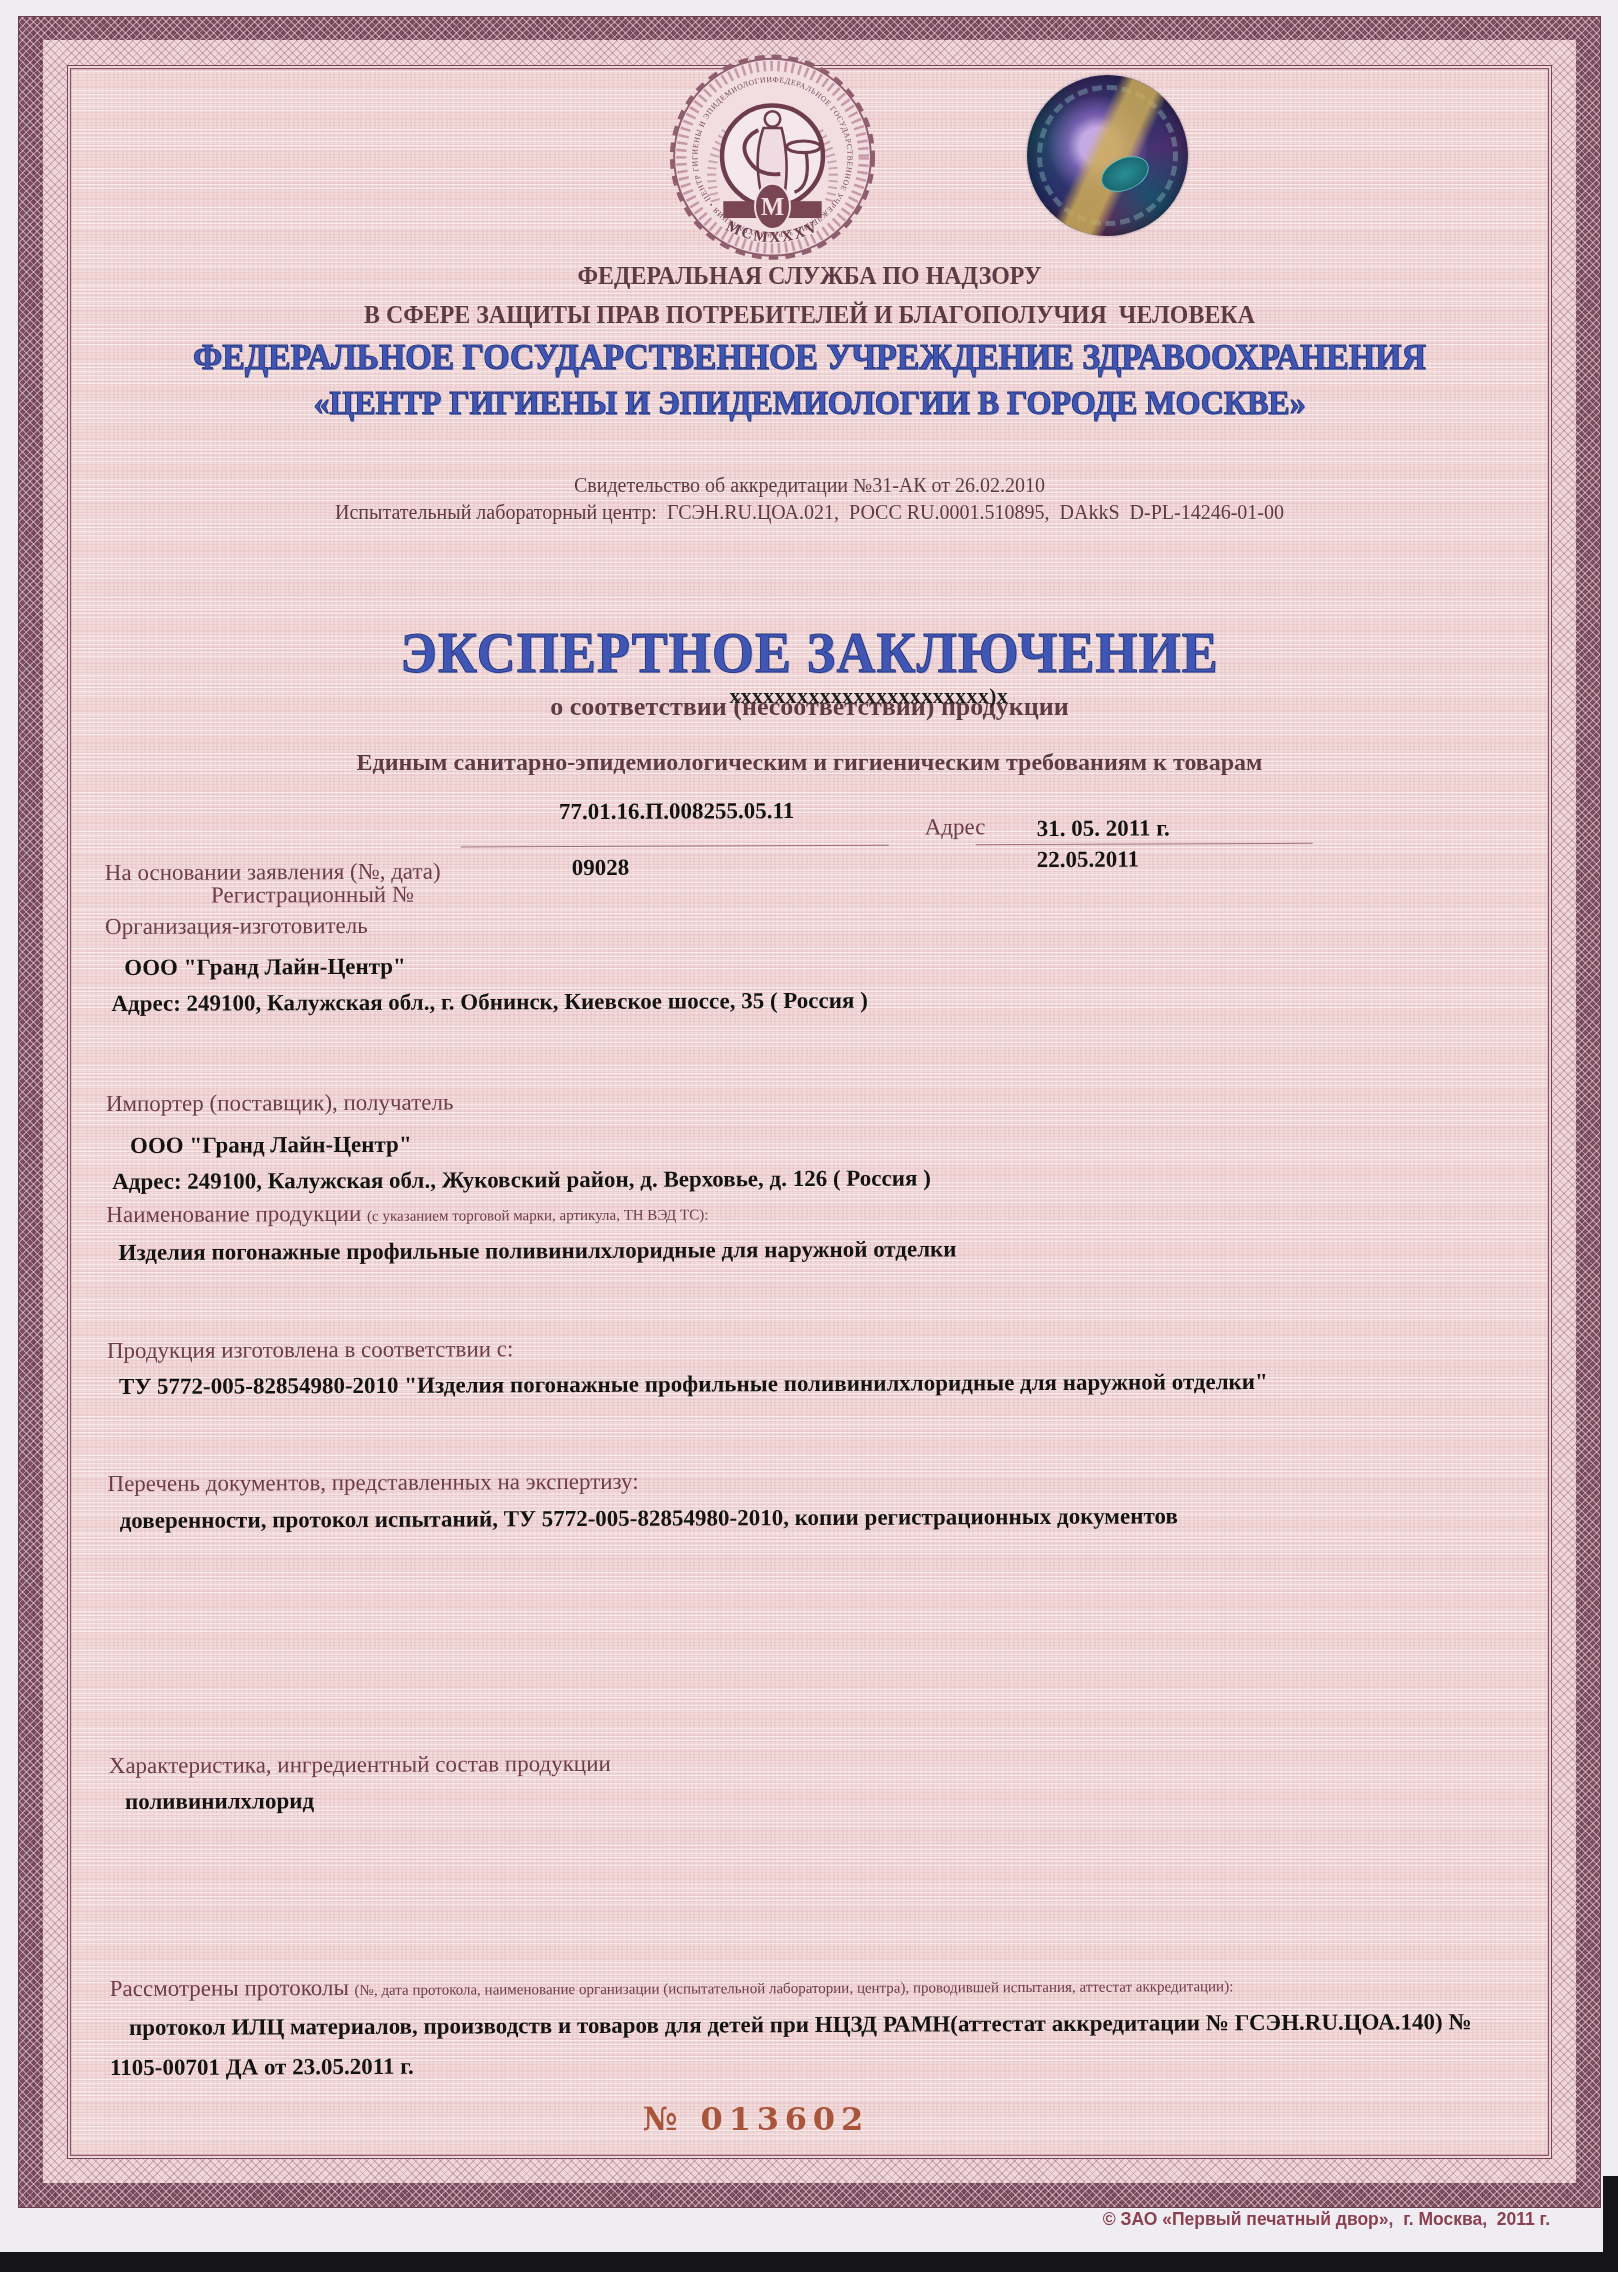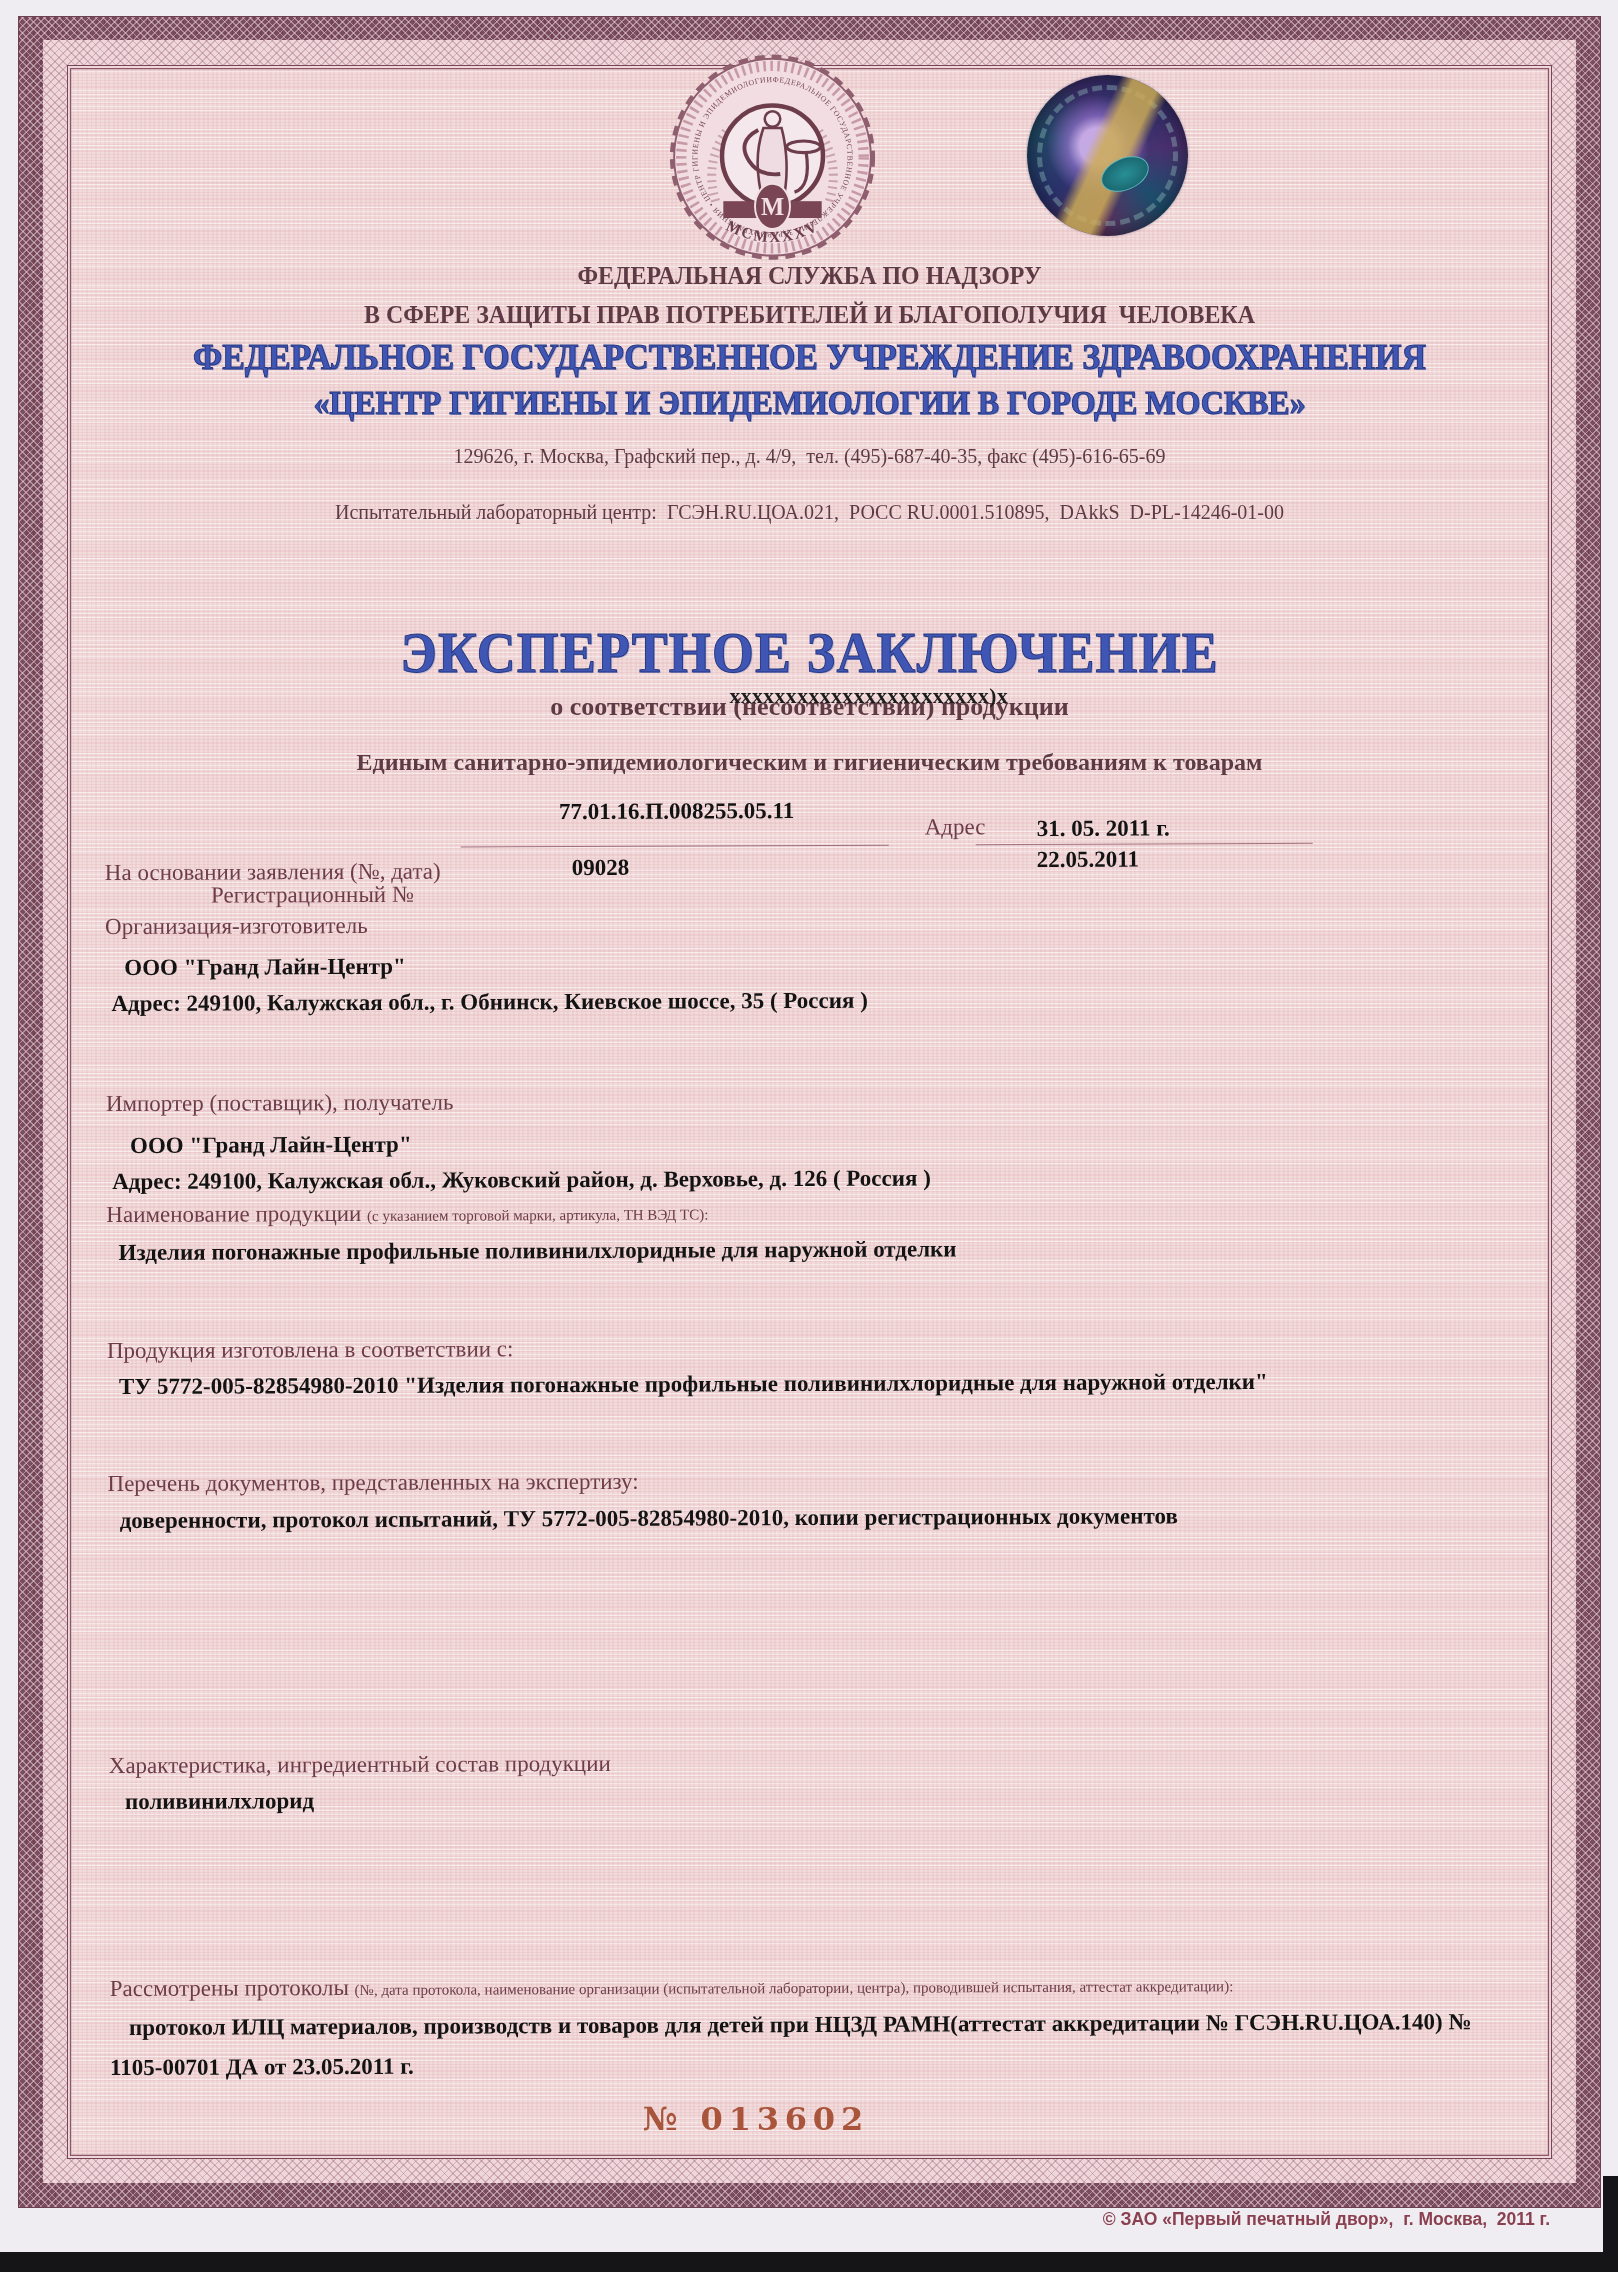--- a/index.html
+++ b/index.html
@@ -116,21 +116,21 @@
     <div class="holo">
       <div class="ringd"></div>
       <div class="band"></div>
       <div class="oval"></div>
     </div>
 
     <div class="line hdr maroon" style="top:261px;">ФЕДЕРАЛЬНАЯ СЛУЖБА ПО НАДЗОРУ</div>
     <div class="line hdr maroon" style="top:300px;">В СФЕРЕ ЗАЩИТЫ ПРАВ ПОТРЕБИТЕЛЕЙ И БЛАГОПОЛУЧИЯ  ЧЕЛОВЕКА</div>
     <div class="line blue blue1" style="top:336px;">ФЕДЕРАЛЬНОЕ ГОСУДАРСТВЕННОЕ УЧРЕЖДЕНИЕ ЗДРАВООХРАНЕНИЯ</div>
     <div class="line blue blue2" style="top:384px;">«ЦЕНТР ГИГИЕНЫ И ЭПИДЕМИОЛОГИИ В ГОРОДЕ МОСКВЕ»</div>
-    <div class="line addr maroon" style="top:445px;">129626, г. Москва, Графский пер., д. 4/9,  тел. (495)-687-40-35, факс (495)-616-65-69</div>
+    <div class="line addr maroon" style="top:474px;">Свидетельство об аккредитации №31-АК от 26.02.2010</div>
     <div class="line addr maroon" style="top:501px;">Испытательный лабораторный центр:  ГСЭН.RU.ЦОА.021,  РОСС RU.0001.510895,  DAkkS  D-PL-14246-01-00</div>
 
     <div class="line blue doc-title" style="top:621px;">ЭКСПЕРТНОЕ ЗАКЛЮЧЕНИЕ</div>
     <div class="line sub1 maroon" style="top:692px;"><span>о соответствии </span><span class="struck"><span>(несоответствии)</span><span class="xxover">ххххххххххххххххххххххх)х</span></span><span> продукции</span></div>
     <div class="line sub2 maroon" style="top:749px;">Единым санитарно-эпидемиологическим и гигиеническим требованиям к товарам</div>
 
     <div class="typed-layer">
 
       <div class="lbl" style="left:212px;top:854px;margin-top:26px;">Регистрационный №</div>
       <div class="val" style="left:467px;top:798px;width:422px;text-align:center;">77.01.16.П.008255.05.11</div>

